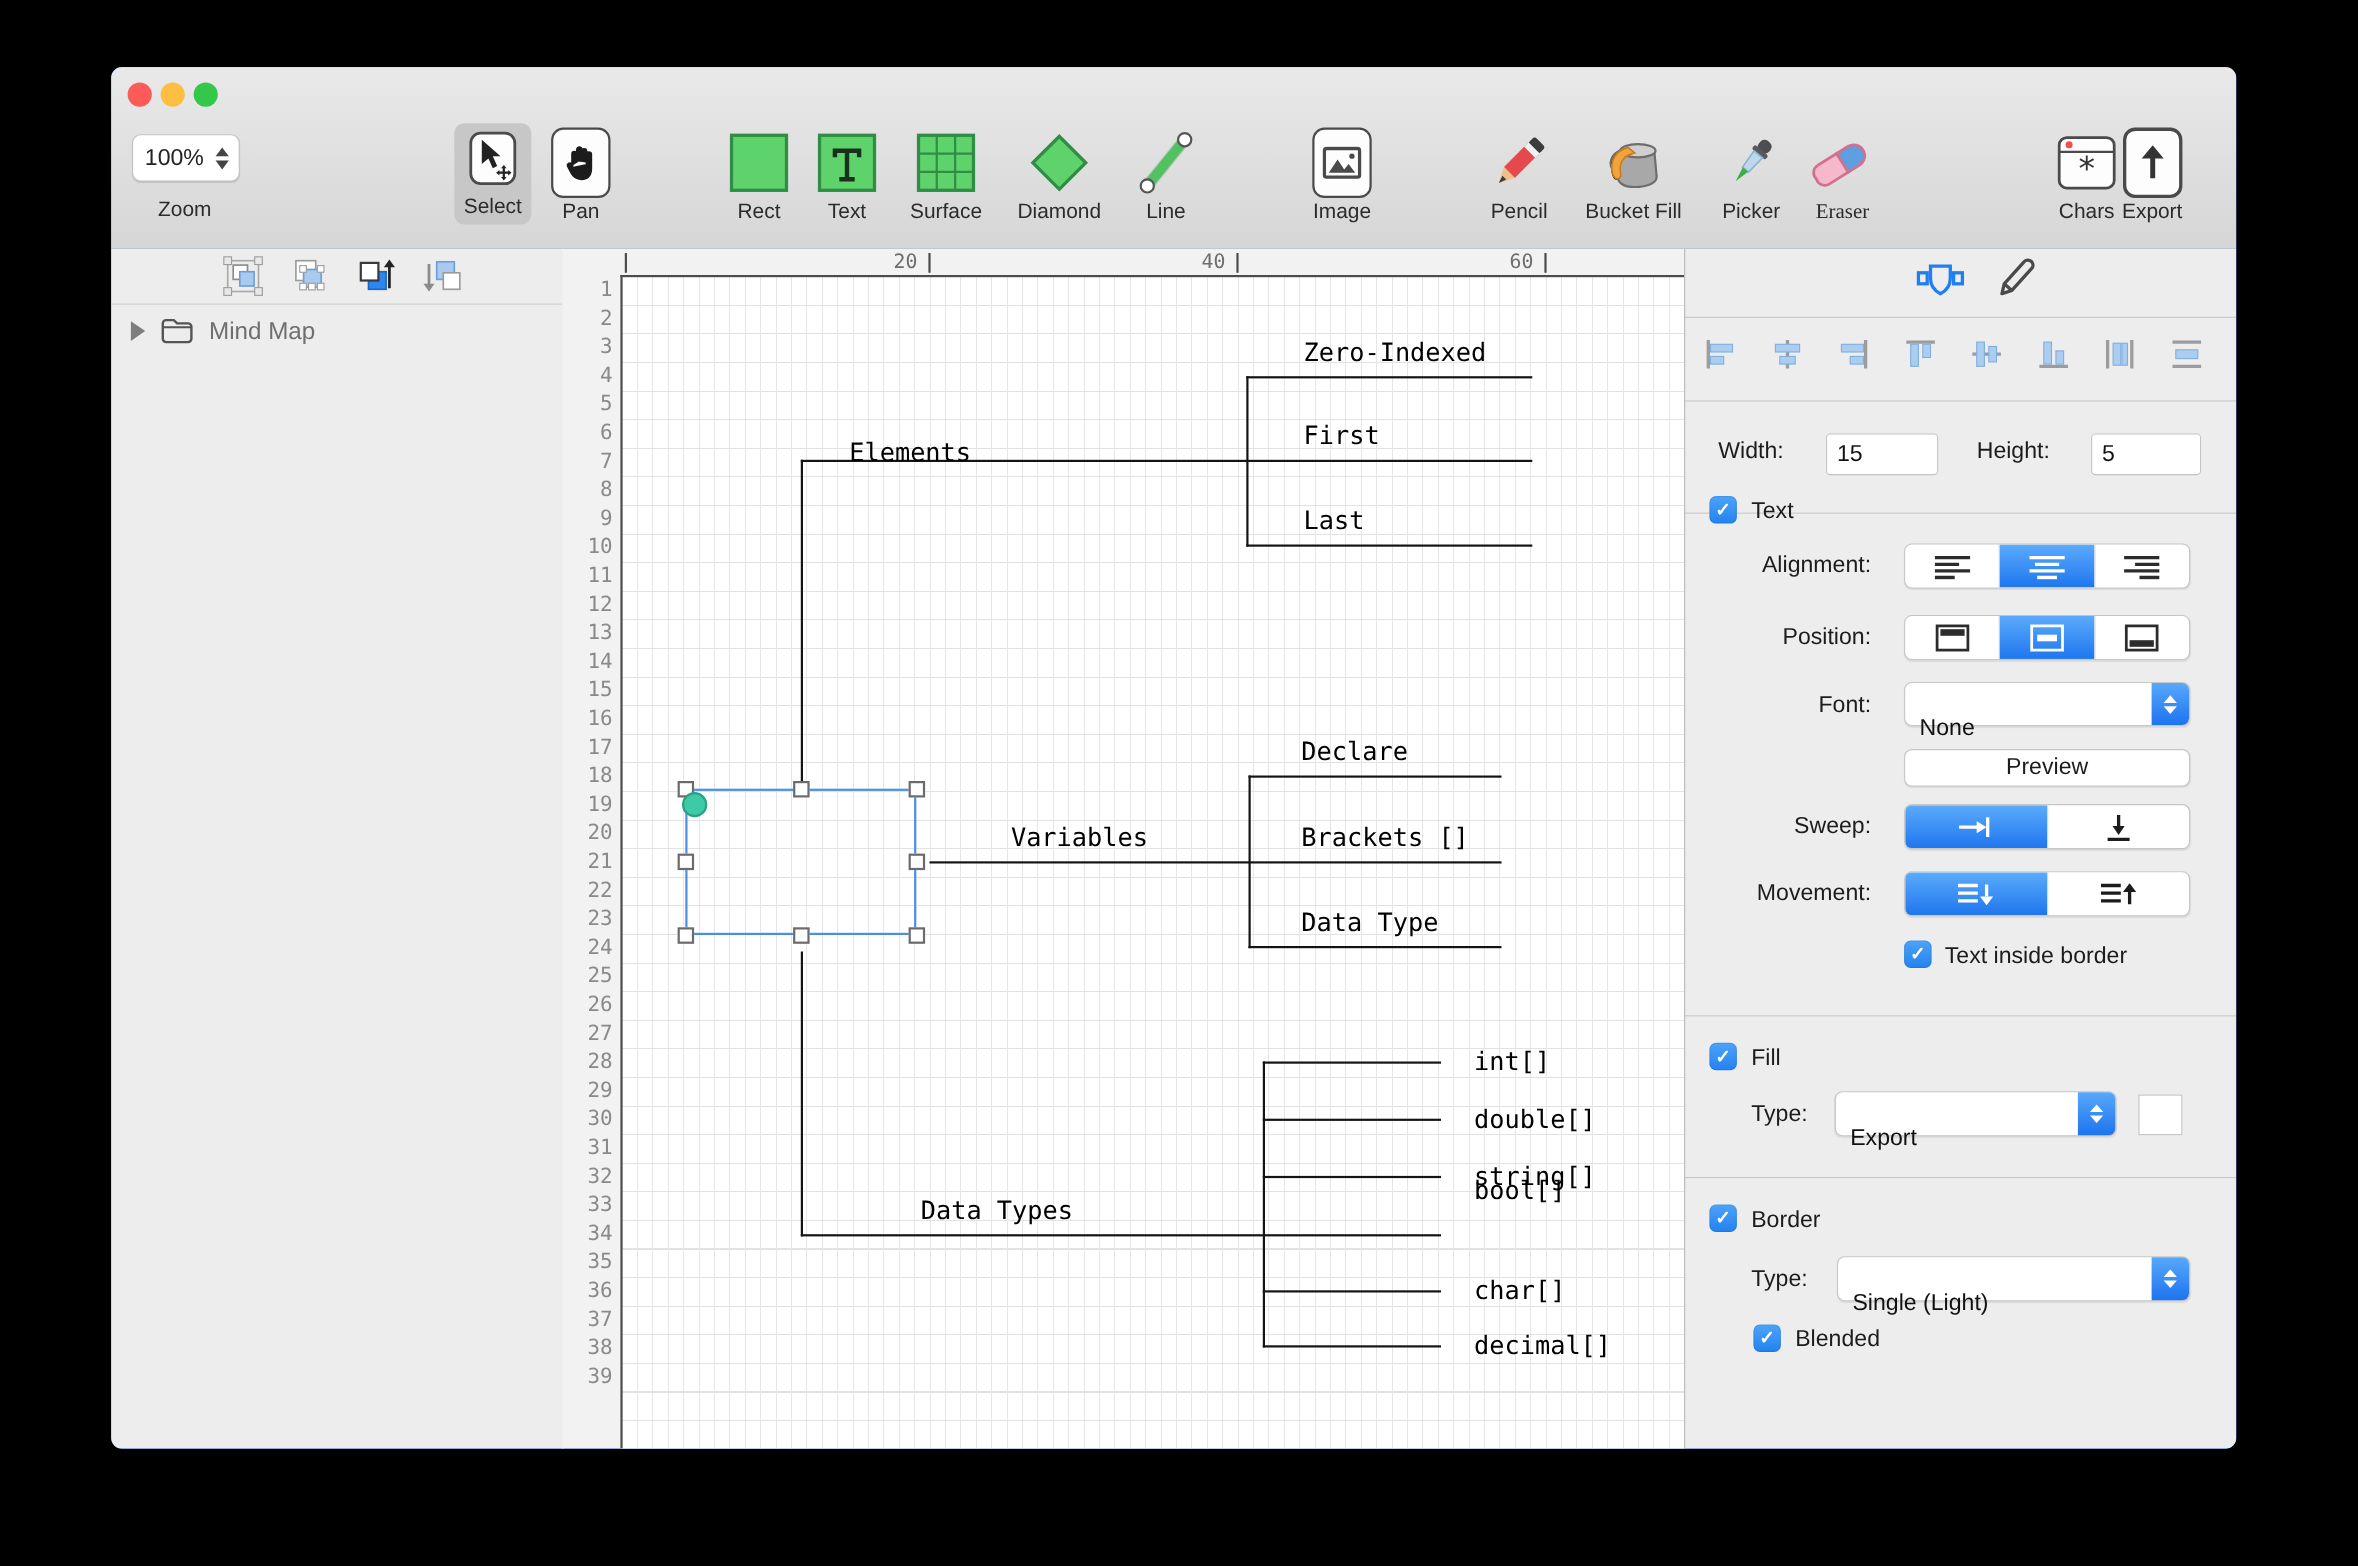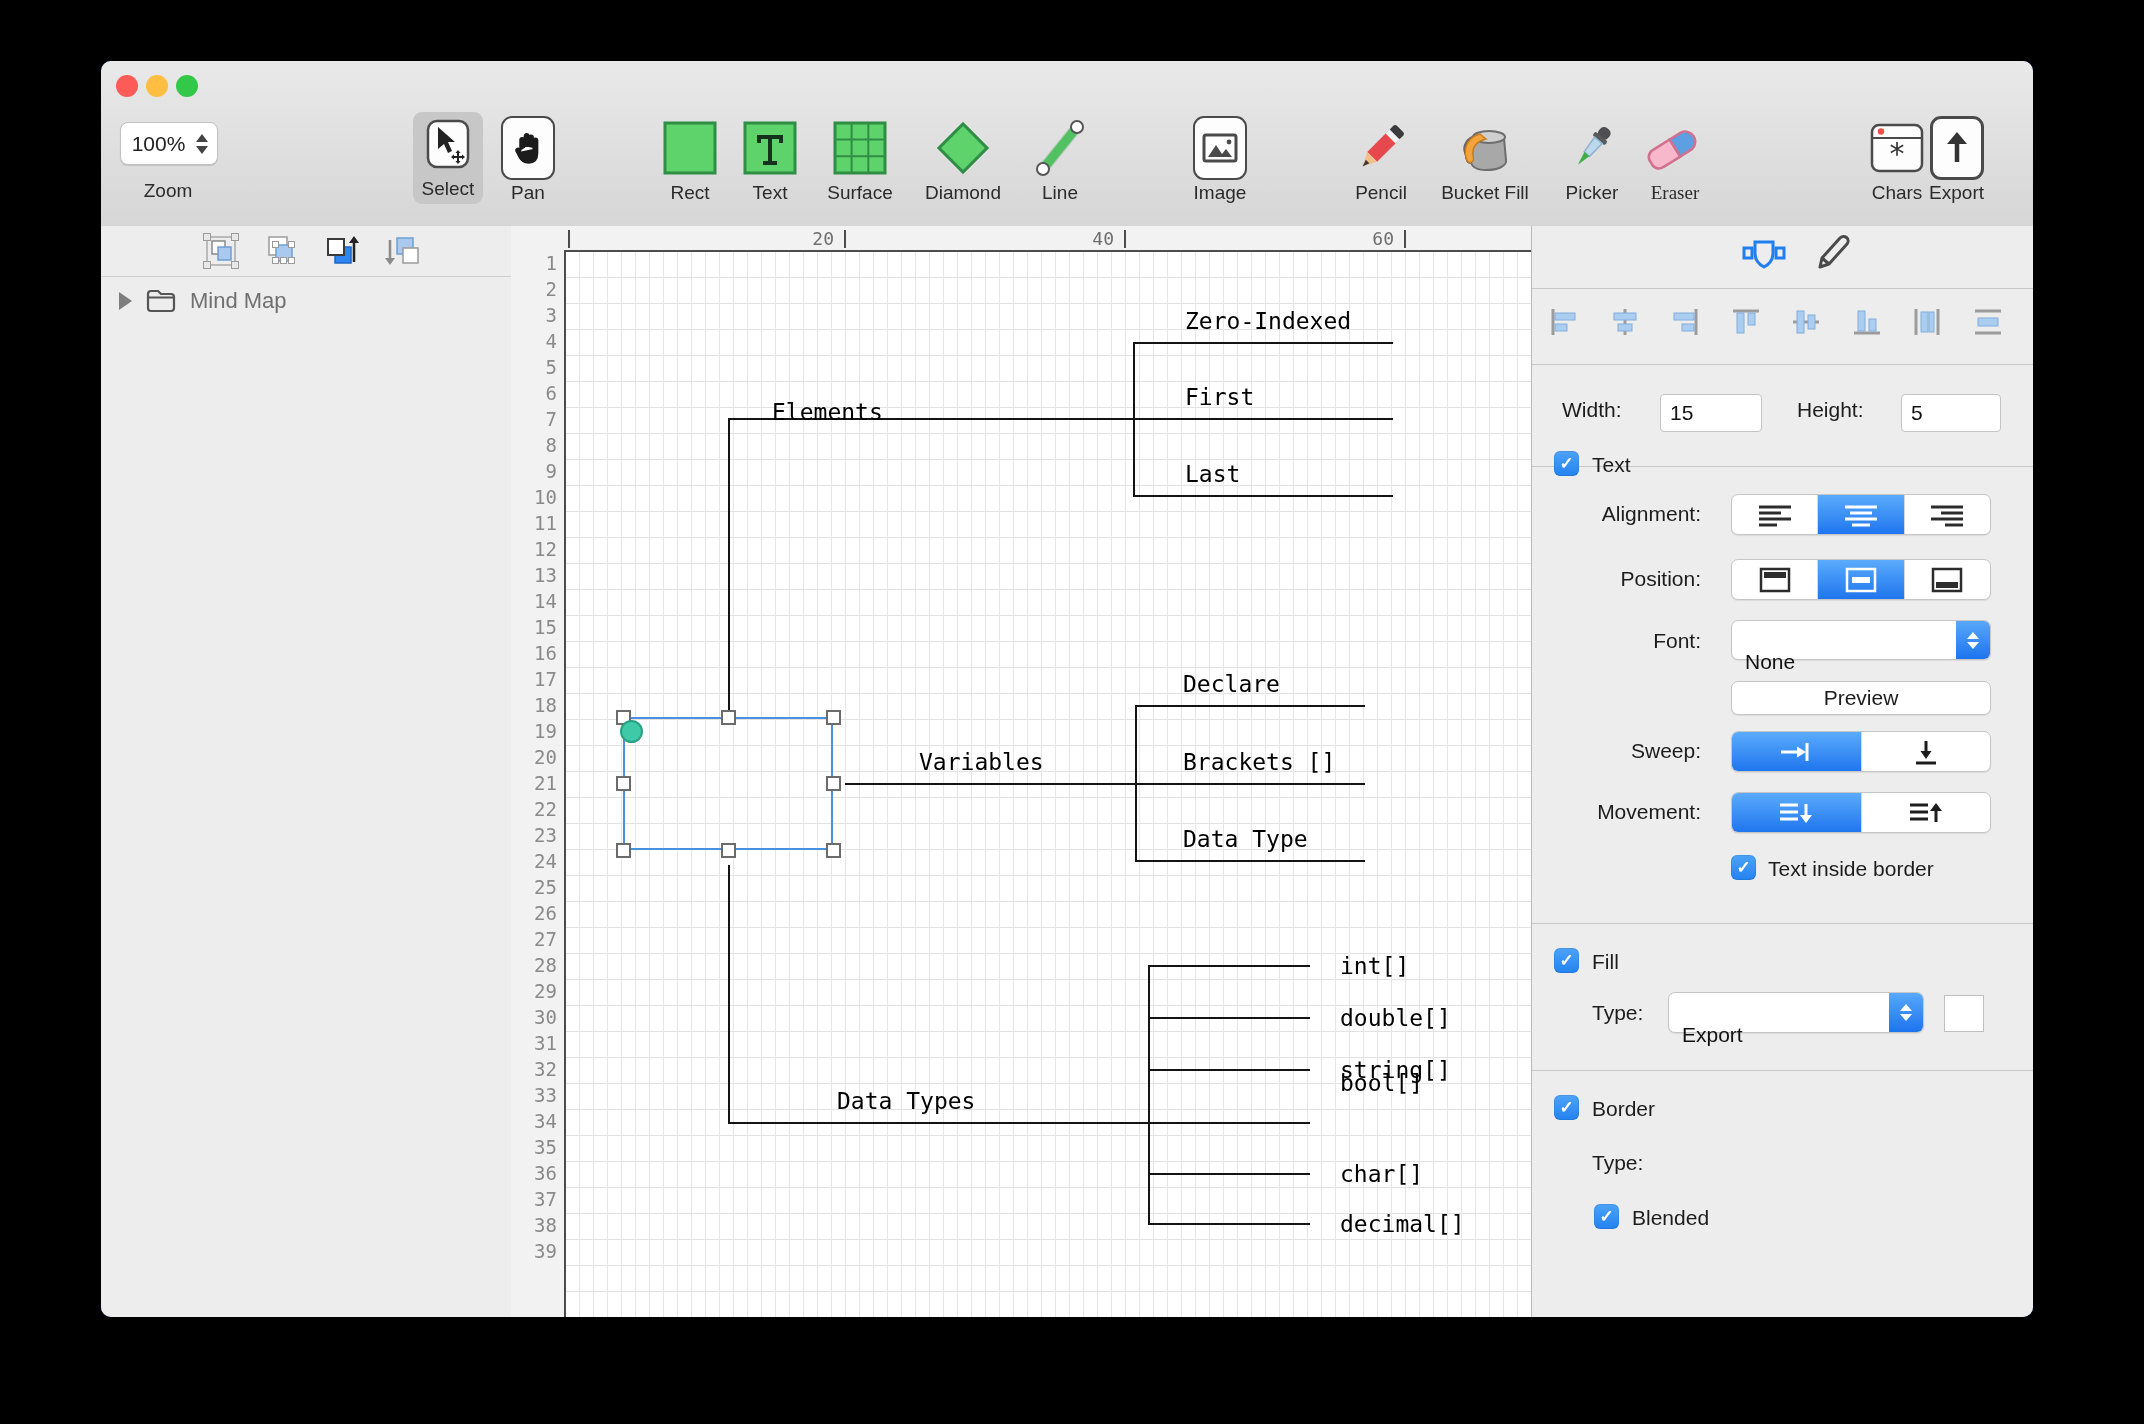--- a/index.html
+++ b/index.html
@@ -615,16 +615,23 @@
           <span class="tw-u"></span>
           <span class="tw-d"></span>
         </span>
     </div>
     <div id="fillswatch" style="left:412px;top:769px;width:38px;height:35px;"></div>
     <div class="div-h" style="top:844px;"></div>
 
     <div class="checkbox" style="left:22px;top:869px;">✓</div>
     <div class="ilabel" style="left:60px;top:871px;">Border</div>
     <div class="ilabel" style="left:60px;top:925px;">Type:</div>
+    <div class="drop" style="left:138px;top:916px;width:321px;height:41px;">
+      <span class="dval">Single (Light)</span>
+      <span class="dstep">
+          <span class="tw-u"></span>
+          <span class="tw-d"></span>
+        </span>
+    </div>
     <div class="checkbox" style="left:62px;top:978px;">✓</div>
     <div class="ilabel" style="left:100px;top:980px;">Blended</div>
   </div>
 </div>
 
 </body></html>

